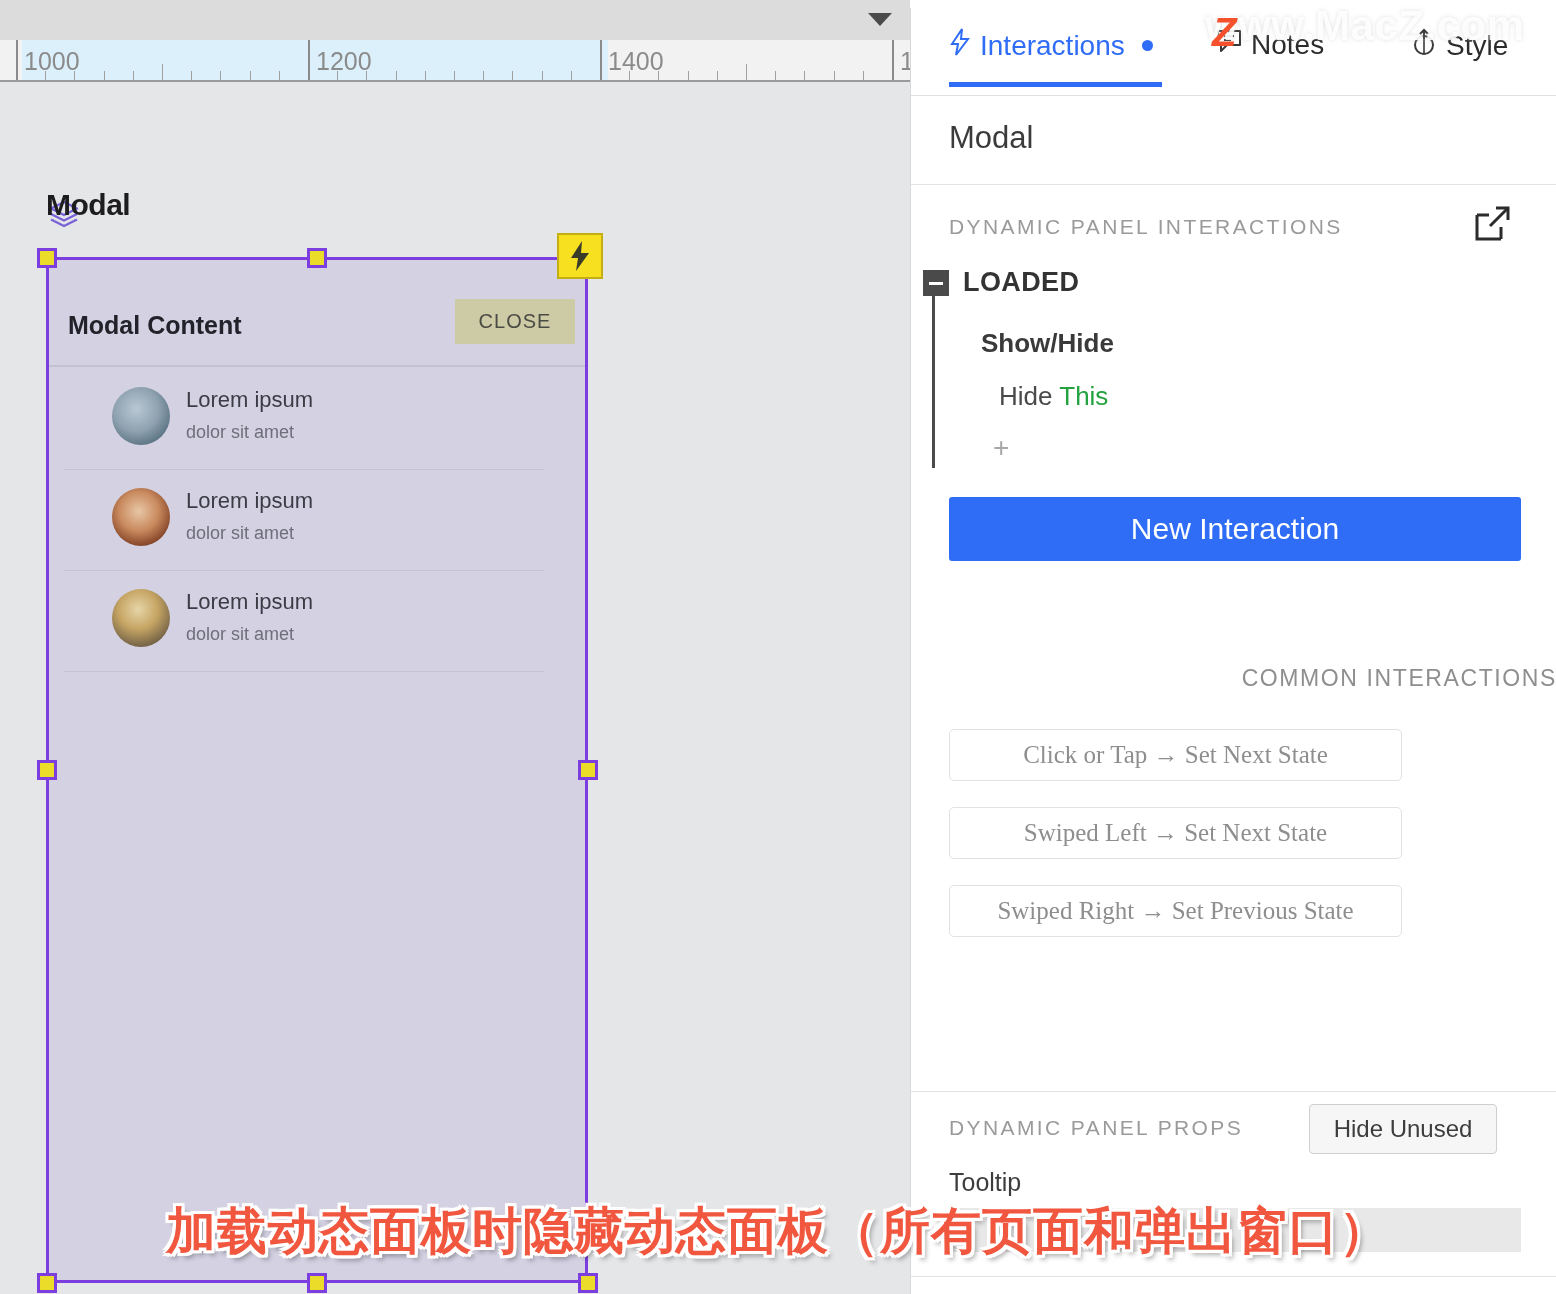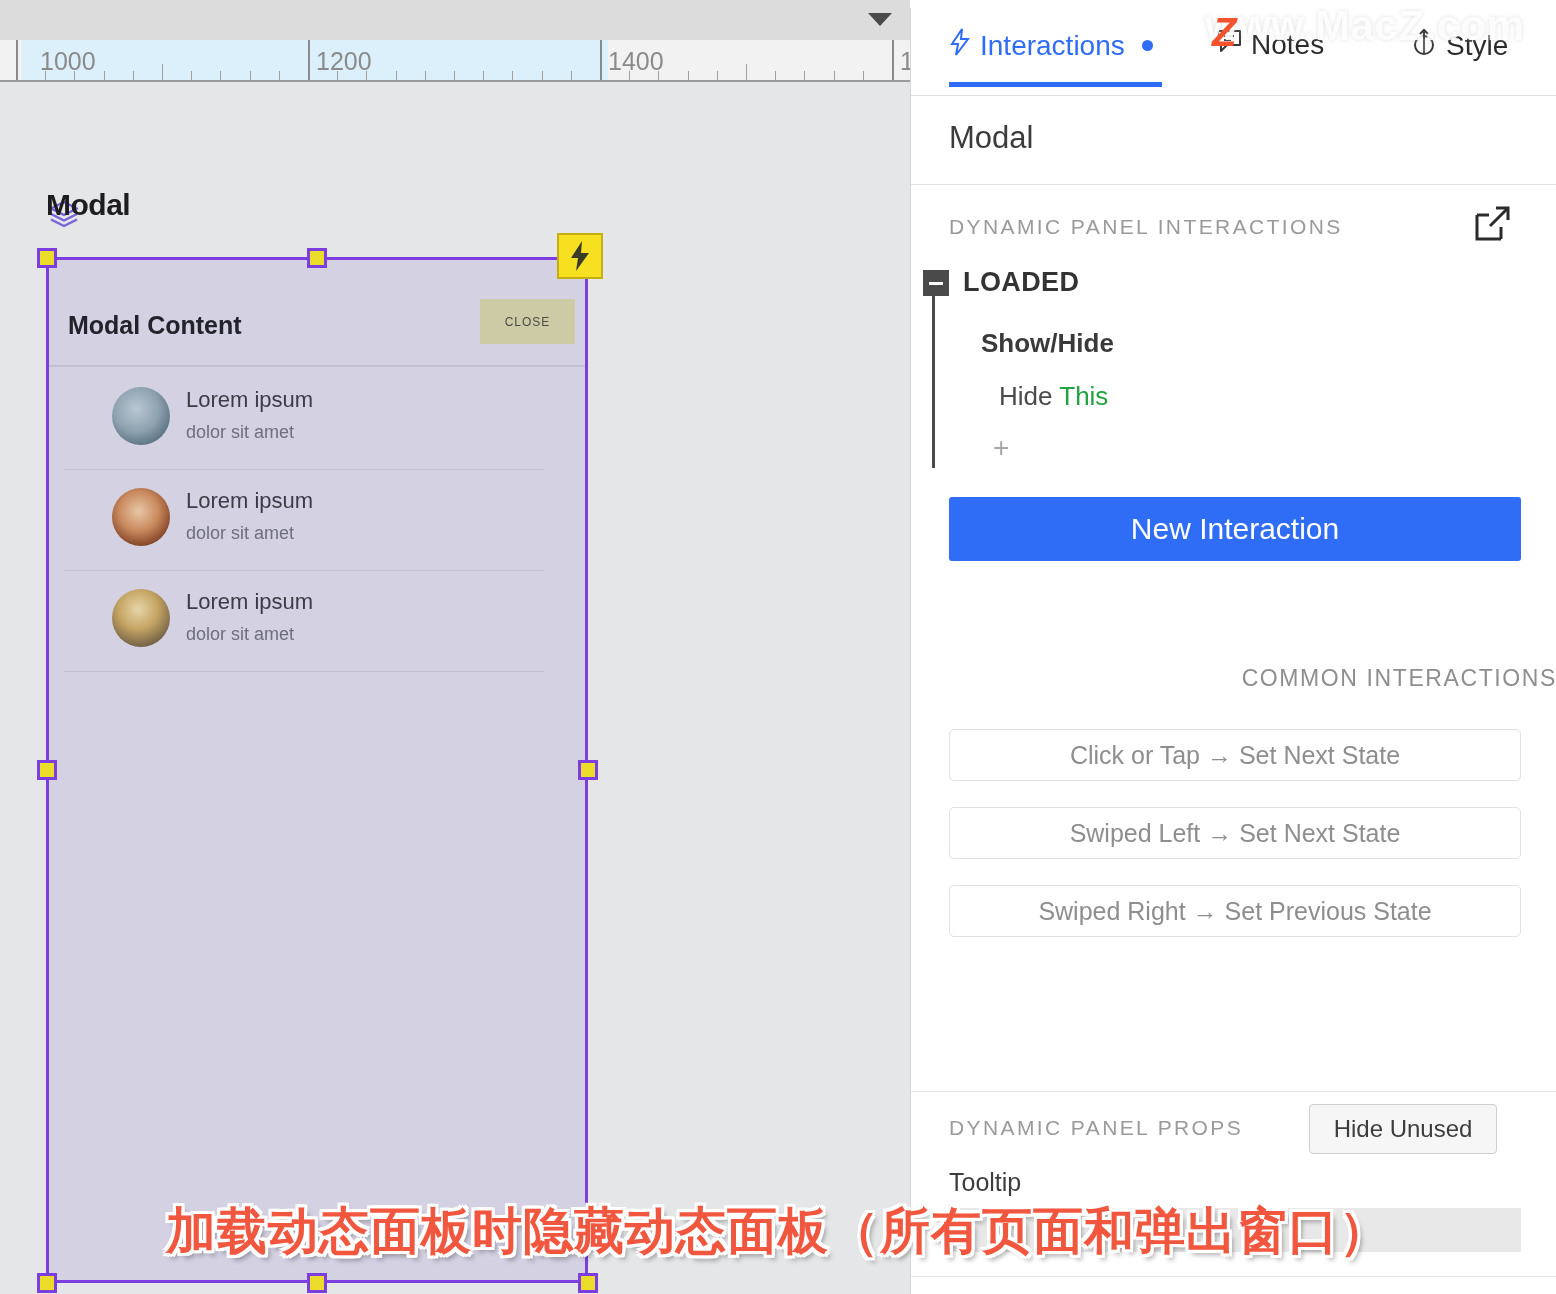--- a/index.html
+++ b/index.html
@@ -75,24 +75,24 @@
     position: absolute; left: 0; top: 0; width: 542px; height: 110px;
     background: #d3d1e2;
     border-bottom: 2px solid #c3c1d4;
   }
   .modal-content-title {
     position: absolute; left: 22px; top: 54px;
     font-size: 25px; font-weight: bold; color: #22222a;
   }
   .close-btn {
     position: absolute; right: 13px; top: 42px;
-    width: 95px; height: 45px;
+    width: 120px; height: 45px;
     background: #cdcba5;
     color: #4b4b45;
-    font-size: 12px;
+    font-size: 20px;
     letter-spacing: 1px;
     display: flex; align-items: center; justify-content: center;
   }
   .dp-list { position: absolute; left: 0; top: 112px; width: 542px; }
   .dp-row {
     position: relative; height: 101px;
     border-bottom: 1px solid #c5c3d6;
     margin: 0 44px 0 18px;
   }
   .dp-row .avatar {
@@ -209,26 +209,27 @@
     display: flex; align-items: center; justify-content: center;
     cursor: pointer;
   }
   .common-head {
     position: absolute; left: 0; top: 657px; width: 646px;
     text-align: right;
     font-size: 23px; letter-spacing: 1.6px; color: #8e8e8e;
   }
   .ci-btn {
     position: absolute; left: 38px;
-    width: 572px; height: 52px;
+    width: 453px; height: 52px;
     border: 1px solid #e2e2e2; border-radius: 5px;
     background: #ffffff; color: #8e8e8e;
     font-size: 25px;
     display: flex; align-items: center; justify-content: center;
     cursor: pointer;
+    font-family: Liberation Serif, serif;
   }
 
   .props-head { position: absolute; left: 38px; top: 1108px; }
   .hide-unused {
     position: absolute; left: 398px; top: 1096px;
     width: 188px; height: 50px;
     border: 1px solid #cfcfcf; border-radius: 4px;
     background: #f6f6f6; color: #3d3d3d;
     font-size: 24px;
     display: flex; align-items: center; justify-content: center;
@@ -284,21 +285,21 @@
 
   <div id="canvas">
 
     <div class="canvas-topbar">
       <div class="caret"></div>
     </div>
 
     <div class="ruler" id="ruler">
         <div class="hl" style="left: 22px; width: 586px;"></div>
         <div class="maj" style="left: 16px;"></div>
-        <div class="lbl" style="left: 40px;">1000</div>
+        <div class="lbl" style="left: 24px;">1000</div>
         <div class="maj" style="left: 308px;"></div>
         <div class="lbl" style="left: 316px;">1200</div>
         <div class="maj" style="left: 600px;"></div>
         <div class="lbl" style="left: 608px;">1400</div>
         <div class="maj" style="left: 892px;"></div>
         <div class="lbl" style="left: 900px;">1</div>
         <div class="tick sm" style="left: 45px;"></div>
         <div class="tick sm" style="left: 74px;"></div>
         <div class="tick sm" style="left: 104px;"></div>
         <div class="tick sm" style="left: 133px;"></div>

